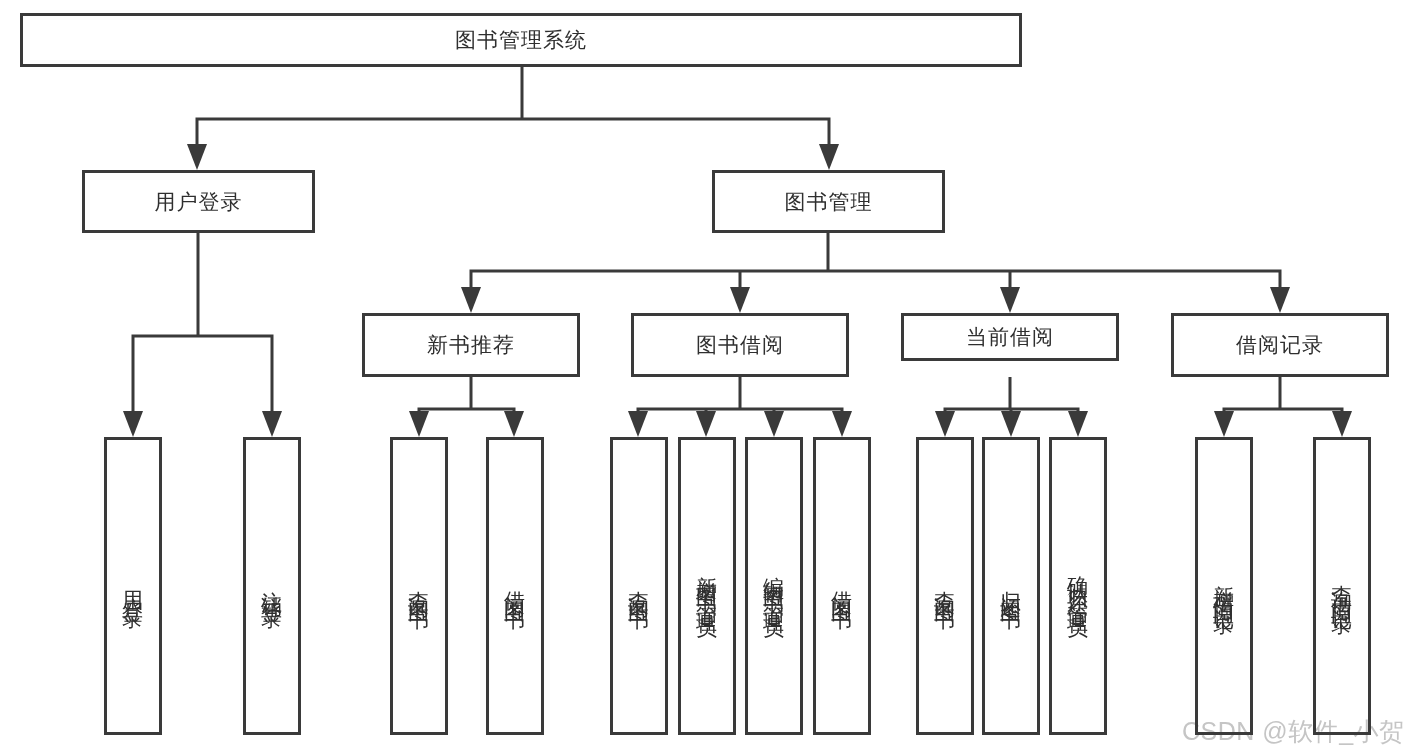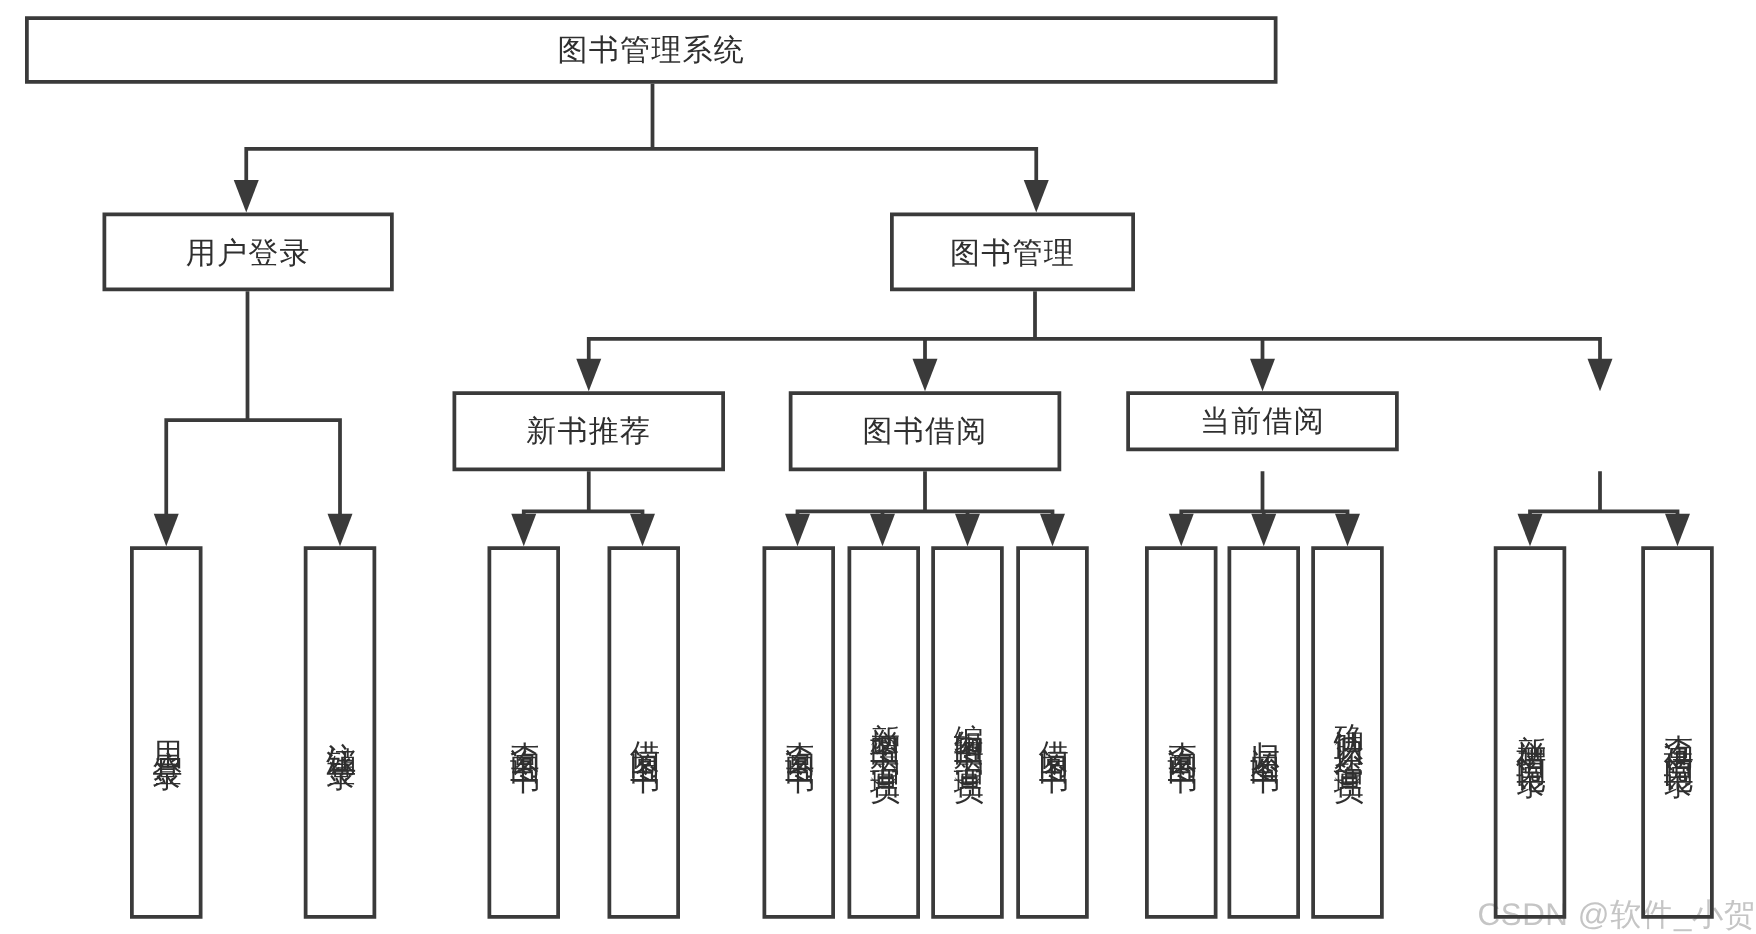--- a/index.html
+++ b/index.html
@@ -3,21 +3,21 @@
 <meta charset="utf-8">
 <style>
   html,body{margin:0;padding:0;background:#fff;}
   #canvas{
     position:relative;width:1405px;height:747px;background:#fff;overflow:hidden;
     font-family:"Liberation Sans","DejaVu Sans",sans-serif;
   }
   .box{
     position:absolute;box-sizing:border-box;border:3px solid #3a3a3a;background:transparent;
     display:flex;align-items:center;justify-content:center;
-    color:#2f2f2f;font-size:24px;letter-spacing:1px;white-space:nowrap;
+    color:#2f2f2f;font-size:21px;letter-spacing:1px;white-space:nowrap;
   }
   .leaf{width:58px;height:298px;top:437px;}
   .leaf .vtxt{
     writing-mode:vertical-rl;text-orientation:mixed;letter-spacing:6px;line-height:1;white-space:nowrap;
   }
   #connectors{position:absolute;left:0;top:0;width:1405px;height:747px;}
   #connectors path{stroke:#3a3a3a;stroke-width:3;fill:none;}
   #connectors polygon{fill:#3a3a3a;stroke:none;}
   .watermark{
     position:absolute;left:1182px;top:715px;color:#c5c5c5;font-size:25px;letter-spacing:0.5px;white-space:nowrap;
@@ -61,32 +61,35 @@
     </g>
   </svg>
 
   <div class="box" style="left:20px;top:13px;width:1002px;height:54px">
     <span>图书管理系统</span>
   </div>
 
   <div class="box" style="left:82px;top:170px;width:233px;height:63px">
     <span>用户登录</span>
   </div>
-  <div class="box" style="left:712px;top:170px;width:196px;height:63px">
+  <div class="box" style="left:712px;top:170px;width:233px;height:63px">
     <span>图书管理</span>
   </div>
 
   <div class="box" style="left:362px;top:313px;width:218px;height:64px">
     <span>新书推荐</span>
   </div>
   <div class="box" style="left:631px;top:313px;width:218px;height:64px">
     <span>图书借阅</span>
   </div>
   <div class="box" style="left:901px;top:313px;width:218px;height:48px">
     <span>当前借阅</span>
+  </div>
+  <div class="box" style="left:1171px;top:313px;width:218px;height:64px">
+    <span>借阅记录</span>
   </div>
 
   <div class="box leaf" style="left:104px">
     <span class="vtxt">用户登录</span>
   </div>
   <div class="box leaf" style="left:243px">
     <span class="vtxt">注销登录</span>
   </div>
 
   <div class="box leaf" style="left:390px">

